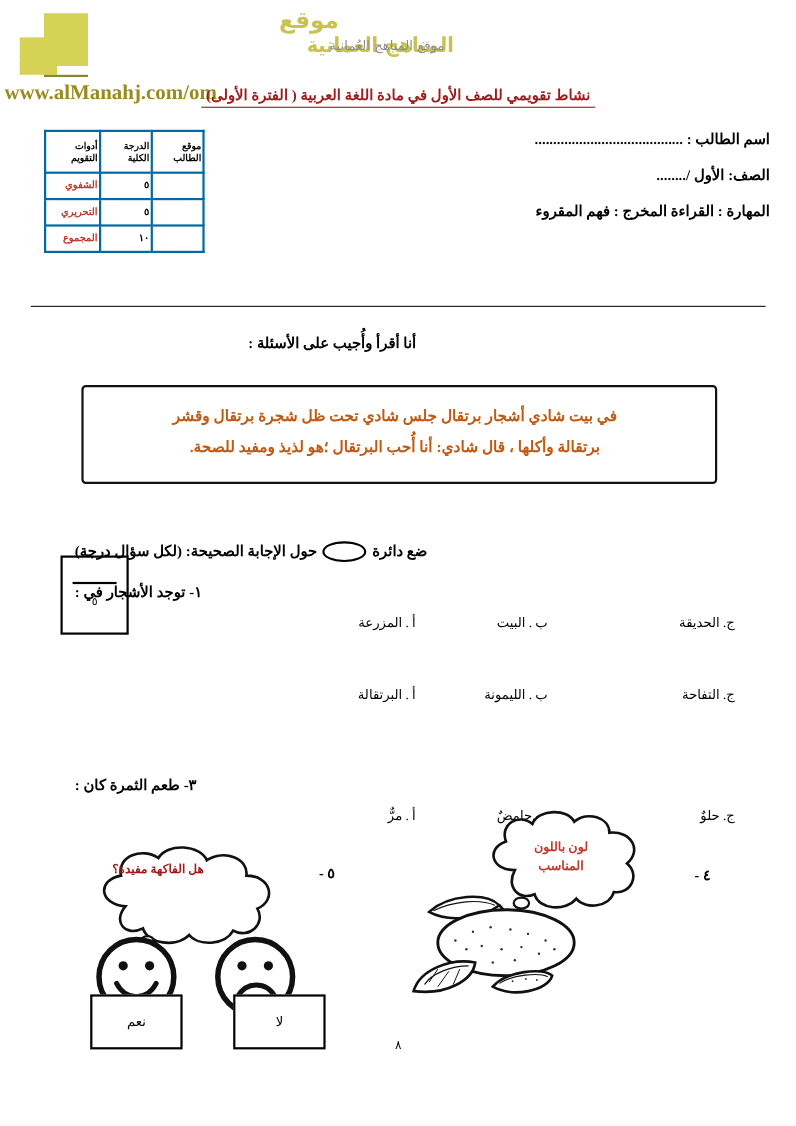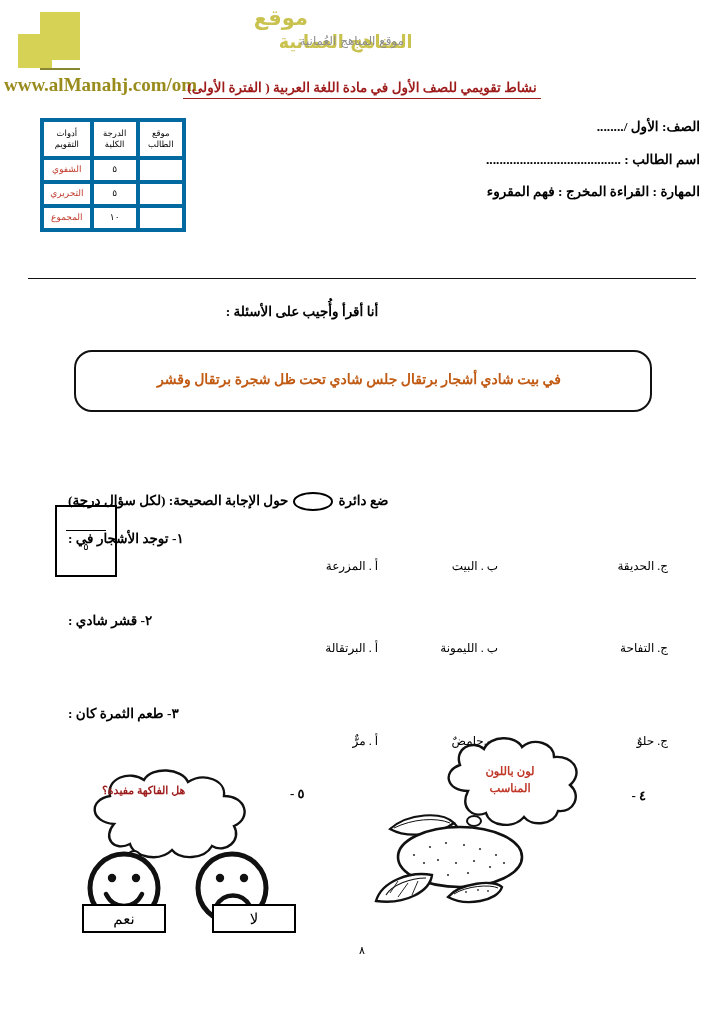--- a/index.html
+++ b/index.html
@@ -70,24 +70,24 @@
   
   .midband { position:absolute; top:118px; left:0; width:724px; height:155px; }
 
   table.score {
     position:absolute; right:auto; left:40px; top:0;
     border-collapse:collapse;
     width:146px;
     direction:rtl;
   }
   table.score td, table.score th {
-    border:4px solid #0369a1;
-    text-align:center;
+    border:2px solid #0369a1;
+    text-align:right;
     font-size:9px;
-    font-weight:normal;
+    font-weight:bold;
     padding:2px 1px;
     height:24px;
     line-height:1.25;
   }
   table.score th { height:38px; font-size:8.5px; }
   table.score td.lbl { color:#c0392b; font-size:9px; }
 
   .info {
     position:absolute; right:24px; top:2px; width:440px;
     text-align:left; direction:rtl;
@@ -107,21 +107,21 @@
     position:absolute; top:303px; right:0; width:724px;
     padding-left:0; padding-right:0;
     text-align:center;
     font-size:13.5px; font-weight:bold;
   }
   .read-instr span { display:inline-block; margin-right:120px; }
 
   
   .passage {
     position:absolute; top:350px; left:74px; width:578px;
-    border:2.6px solid #111; border-radius:18px;
+    border:2.6px solid #111; border-radius:4px;
     padding:14px 26px 16px 18px;
     color:#c15a13; font-weight:bold; font-size:14px;
     line-height:2.0; text-align:center;
   }
 
   
   .circ-instr {
     position:absolute; top:492px; right:56px; width:600px;
     text-align:left; direction:rtl;
     font-size:13.5px; font-weight:bold;
@@ -193,23 +193,23 @@
   .q5 { position:absolute; left:60px; top:768px; width:240px; height:190px; }
   .q5 .cloudsvg { position:absolute; left:12px; top:0; }
   .q5 .cloudtxt {
     position:absolute; left:42px; top:16px; width:140px;
     color:#9e1b1b; font-weight:bold; font-size:11px;
     text-align:left;
   }
   .q5 .faces { position:absolute; left:0px; top:76px; }
   .ansbox {
     position:absolute; border:2.4px solid #000; background:#fff;
-    width:84px; height:29px;
+    width:84px; height:50px;
     display:flex; align-items:center; justify-content:center;
-    font-size:15px;
+    font-size:12px;
   }
   .ansbox.yes { left:22px; top:136px; }
   .ansbox.no  { left:152px; top:136px; }
 
   
   .pageno {
     position:absolute; top:944px; left:0; width:724px;
     text-align:center; font-size:11px;
   }
 </style>
@@ -258,34 +258,35 @@
       </tr>
       <tr>
         <td></td>
         <td>١٠</td>
         <td class="lbl">المجموع</td>
       </tr>
     </tbody>
   </table>
 
   <div class="info">
+    <div class="line">اسم الطالب : ........................................</div>
     <div class="line">الصف: الأول /........</div>
-    <div class="line">اسم الطالب : ........................................</div>
     <div class="line">المهارة : القراءة    المخرج : فهم المقروء</div>
   </div>
 </div>
 
 <hr class="rule">
 
 <div class="read-instr">
   <span>أنا أقرأ وأُجيب على الأسئلة :</span>
 </div>
 
 <div class="passage">
   <div>في بيت  شادي أشجار برتقال جلس شادي تحت ظل شجرة برتقال وقشر</div>
+  <div>برتقالة وأكلها ، قال شادي: أنا أُحب البرتقال ؛هو لذيذ ومفيد للصحة.</div>
 </div>
 
 <div class="circ-instr">
   <span>ضع دائرة</span><span class="oval"></span><span>حول الإجابة الصحيحة: (لكل سؤال درجة)</span>
 </div>
 
 <div class="markbox">
   <div class="num"></div>
   <div class="bar"></div>
   <div class="den">٥</div>
@@ -297,24 +298,20 @@
     <span>توجد الأشجار في  :</span>
   </div>
   <div class="opts">
     <div class="opt">ج. الحديقة</div>
     <div class="opt">ب . البيت</div>
     <div class="opt">أ . المزرعة</div>
   </div>
 </div>
 
 <div class="q q2">
-  <div class="qtext">
-    <span>٢-</span>
-    <span>قشر شادي :</span>
-  </div>
   <div class="opts">
     <div class="opt">ج. التفاحة</div>
     <div class="opt">ب . الليمونة</div>
     <div class="opt">أ . البرتقالة</div>
   </div>
 </div>
 
 <div class="q q3">
   <div class="qtext">
     <span>٣-</span>

